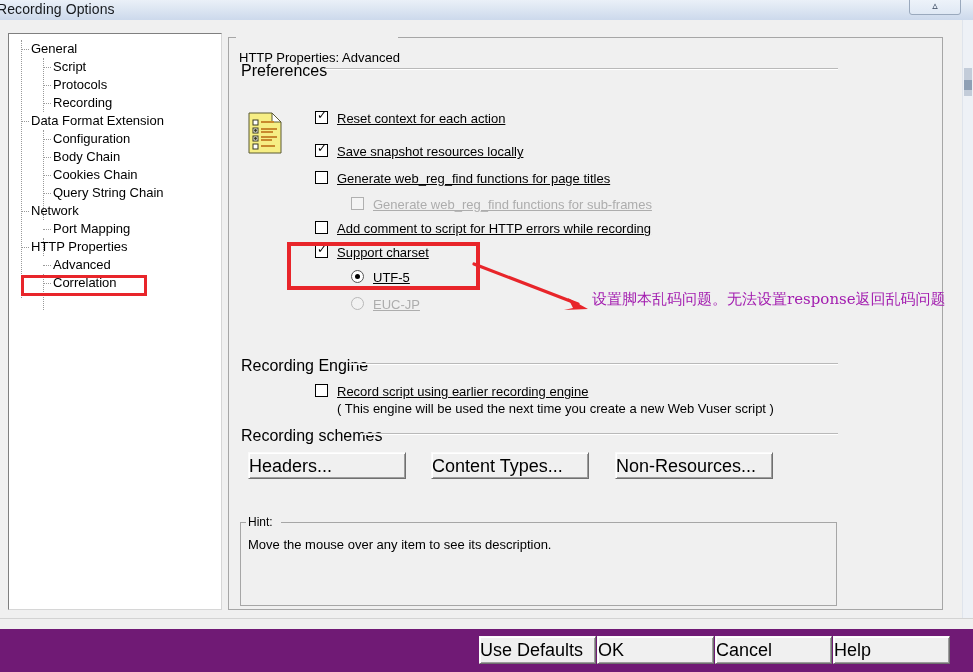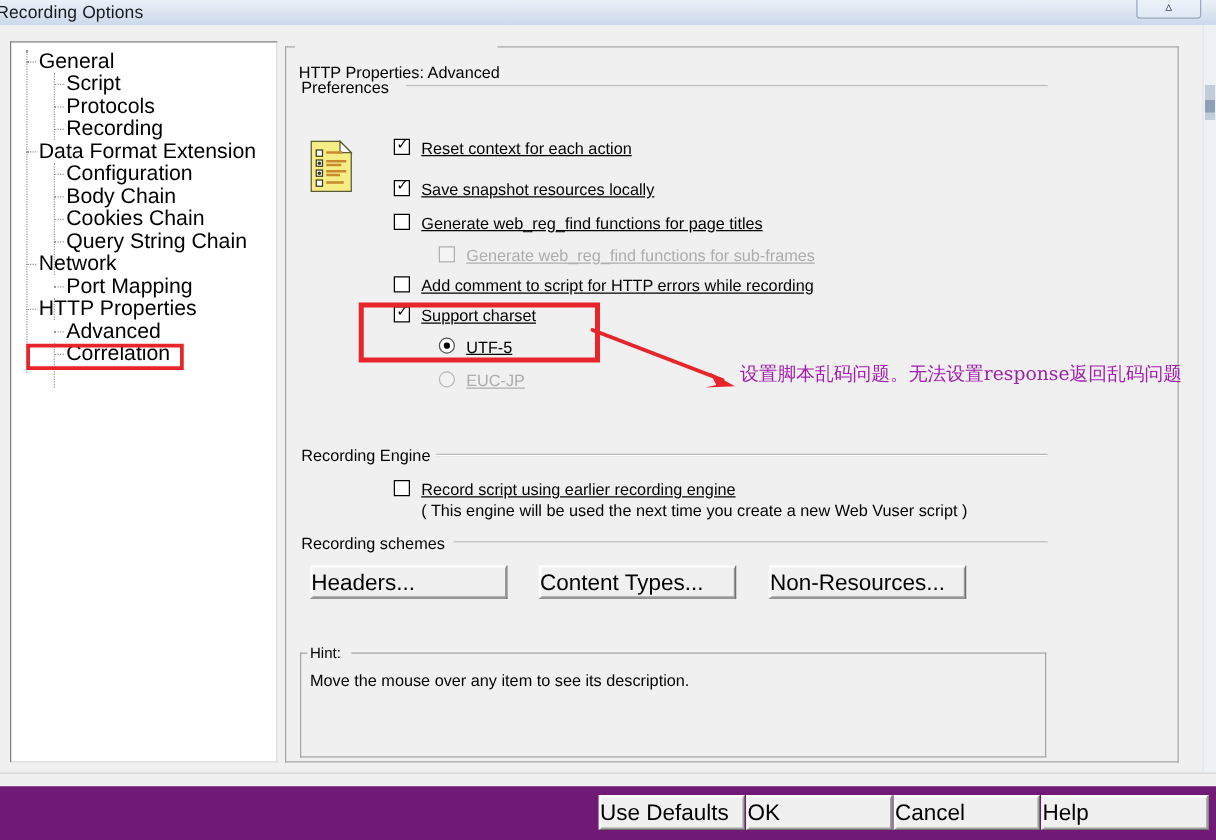--- a/index.html
+++ b/index.html
@@ -89,21 +89,21 @@
     border-right-color: #d6d6d6;
     border-bottom-color: #d6d6d6;
     box-sizing: border-box;
     overflow: hidden;
   }
   .tree-row {
     position: relative;
     height: 18px;
     line-height: 18px;
     white-space: nowrap;
-    font-size: 17px;
+    font-size: 13px;
     color: #000;
   }
   .tree-row .lbl { position: relative; }
   
   .tree-row::before {
     content: "";
     position: absolute;
     border-top: 1px dotted #9a9a9a;
   }
   .lv0 { padding-left: 22px; }
@@ -161,21 +161,21 @@
     font-size: 13px;
     background: #f0f0f0;
     padding: 0 3px;
     white-space: nowrap;
     margin-top: 20px;
   }
 
   
   .section-label {
     position: absolute;
-    font-size: 13px;
+    font-size: 16px;
     white-space: nowrap;
   }
   .section-rule {
     position: absolute;
     height: 1px;
     background: #b9b9b9;
     border-bottom: 1px solid #ffffff;
   }
 
   
@@ -477,18 +477,18 @@
   <div id="bottom-bar">
     <div class="btn" style="left:479px; top:7px; width:117px; height:28px; line-height:27px;">
       <span>Use Defaults</span>
     </div>
     <div class="btn" style="left:597px; top:7px; width:117px; height:28px; line-height:27px;">
       <span>OK</span>
     </div>
     <div class="btn" style="left:715px; top:7px; width:117px; height:28px; line-height:27px;">
       <span>Cancel</span>
     </div>
-    <div class="btn" style="left:833px; top:7px; width:134px; height:28px; line-height:27px;">
+    <div class="btn" style="left:833px; top:7px; width:117px; height:28px; line-height:27px;">
       <span>Help</span>
     </div>
   </div>
 
 </div>
 
 </body></html>

